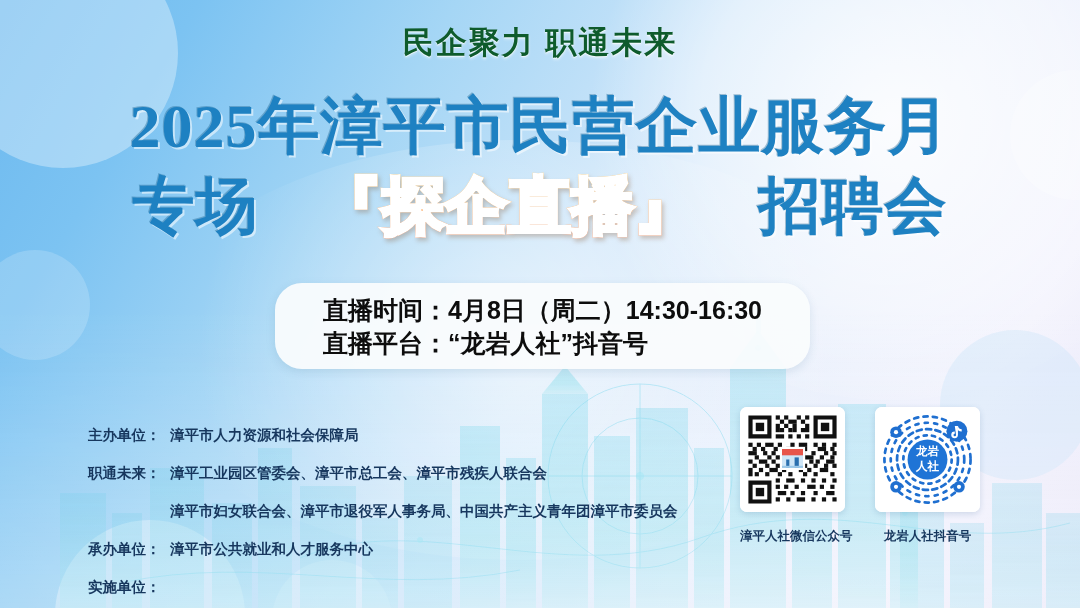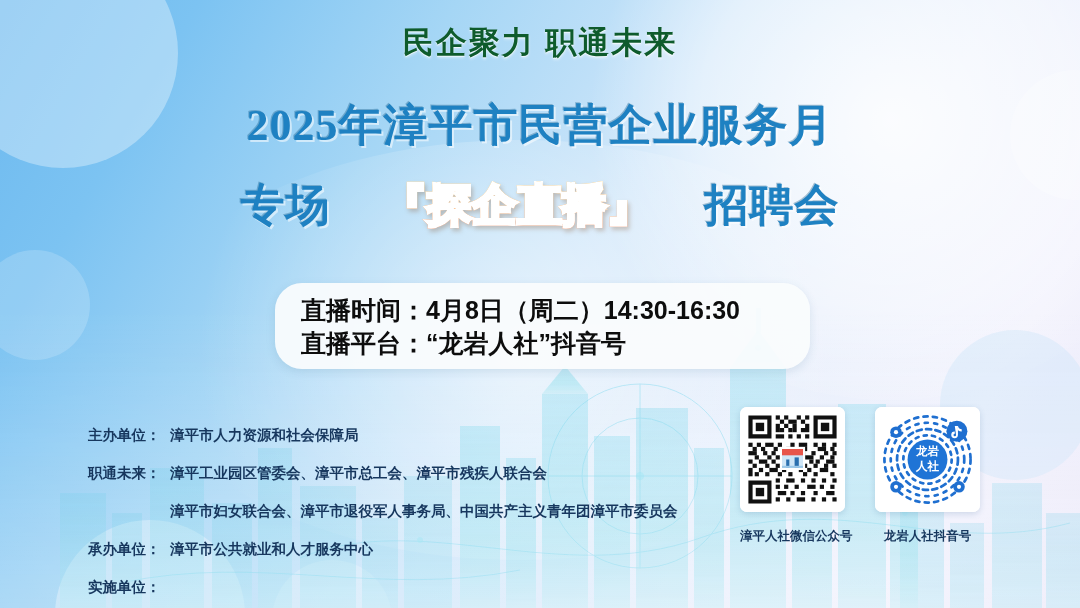--- a/index.html
+++ b/index.html
@@ -67,21 +67,21 @@
     color: #0e5b2c;
     text-shadow: 0 1px 0 rgba(255,255,255,0.65), 0 2px 3px rgba(255,255,255,0.5);
     font-family: "Liberation Sans", "DejaVu Sans", sans-serif;
   }
 
   .title-block {
     position: absolute; left: 0; right: 0; top: 86px;
     text-align: center;
   }
   .title-line {
-    font-size: 44px;
+    font-size: 62px;
     font-weight: bold;
     line-height: 80px;
     white-space: nowrap;
     font-family: "Liberation Serif", "DejaVu Serif", serif;
   }
   .t-blue {
     color: #1e81c2;
     text-shadow: 2px 2px 0 rgba(255,255,255,0.55), -1px -1px 0 rgba(13,86,133,0.35);
     letter-spacing: 1px;
   }
@@ -108,20 +108,21 @@
     box-shadow: 0 3px 10px rgba(60,110,150,0.14);
     padding: 11px 0 0 26px;
   }
   .info-line {
     font-size: 25px;
     font-weight: bold;
     color: #0d0d0d;
     line-height: 33px;
     white-space: nowrap;
     font-family: "Liberation Sans", "DejaVu Sans", sans-serif;
+    margin-left: 22px;
   }
 
   .orgs {
     position: absolute;
     left: 88px; top: 408px;
     font-size: 14.5px;
     font-weight: bold;
     color: #17375e;
     line-height: 22px;
   }

